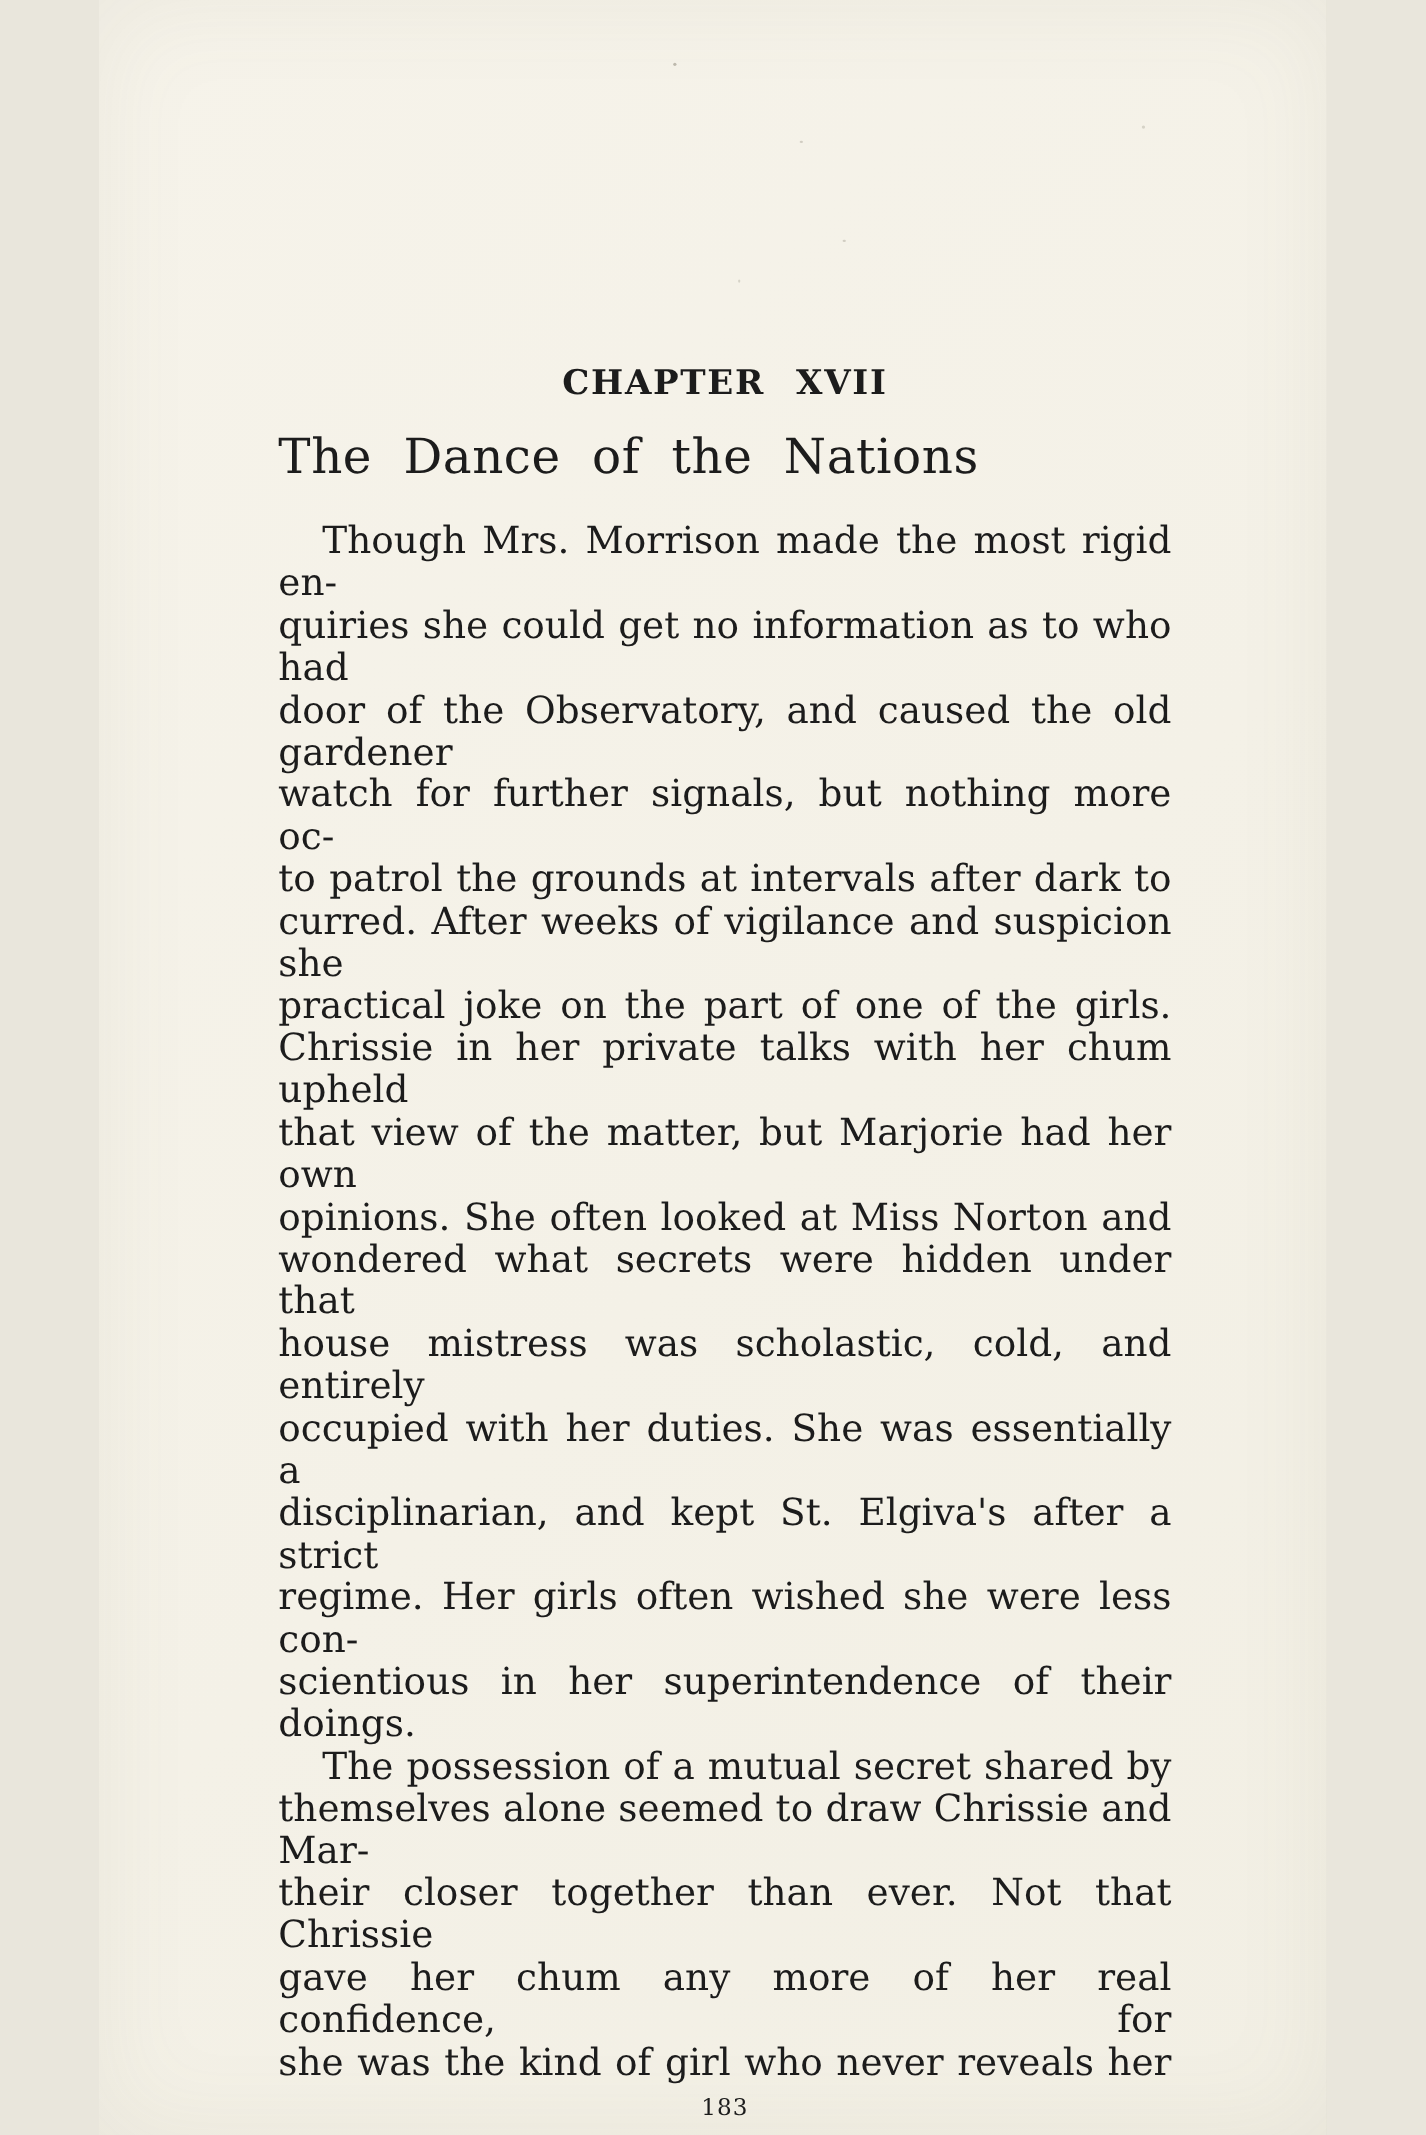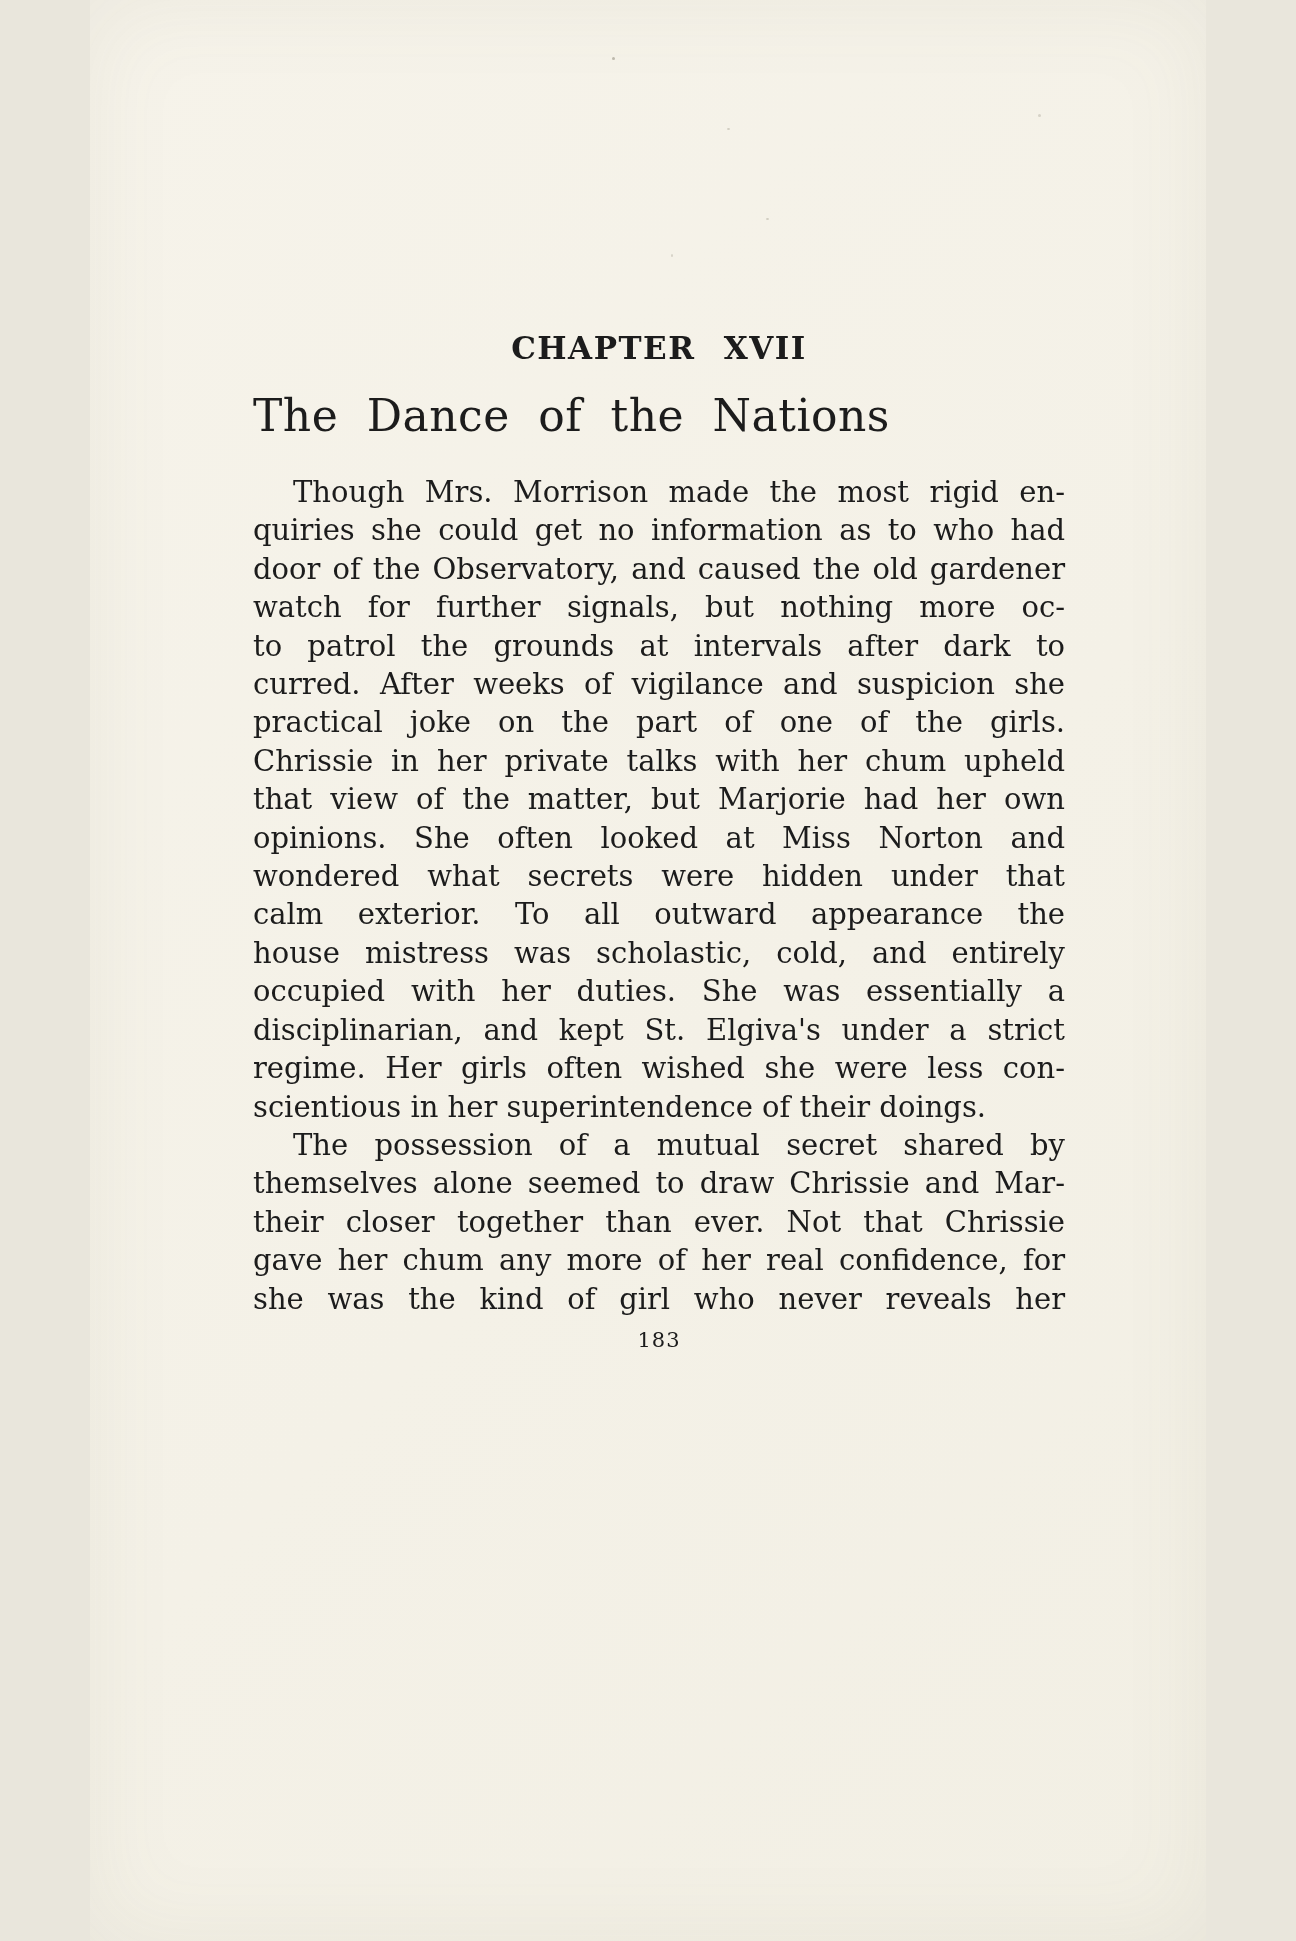--- a/index.html
+++ b/index.html
@@ -35,21 +35,21 @@
   .page-title {
     margin: 24px 0 0 0;
     text-align: left;
     font-size: 44px;
     font-weight: 500;
     word-spacing: 14px;
     letter-spacing: 0.5px;
   }
   .body-text {
     margin-top: 32px;
-    font-size: 29px;
+    font-size: 34px;
     line-height: 38.4px;
   }
   .paragraph {
     margin: 0;
   }
   .text-line {
     text-align: justify;
     text-align-last: justify;
     white-space: normal;
   }
@@ -98,24 +98,23 @@
           <div class="text-line">quiries she could get no information as to who had</div>
           <div class="text-line">door of the Observatory, and caused the old gardener</div>
           <div class="text-line">watch for further signals, but nothing more oc-</div>
           <div class="text-line">to patrol the grounds at intervals after dark to</div>
           <div class="text-line">curred.  After weeks of vigilance and suspicion she</div>
           <div class="text-line">practical joke on the part of one of the girls.</div>
           <div class="text-line">Chrissie in her private talks with her chum upheld</div>
           <div class="text-line">that view of the matter, but Marjorie had her own</div>
           <div class="text-line">opinions.  She often looked at Miss Norton and</div>
           <div class="text-line">wondered what secrets were hidden under that</div>
-          <div class="text-line">calm exterior.  To all outward appearance the</div>
           <div class="text-line">house mistress was scholastic, cold, and entirely</div>
           <div class="text-line">occupied with her duties.  She was essentially a</div>
-          <div class="text-line">disciplinarian, and kept St. Elgiva's under a strict</div>
+          <div class="text-line">disciplinarian, and kept St. Elgiva's after a strict</div>
           <div class="text-line">regime.  Her girls often wished she were less con-</div>
           <div class="text-line no-justify">scientious in her superintendence of their doings.</div>
         </div>
         <div class="paragraph">
           <div class="text-line indent">The possession of a mutual secret shared by</div>
           <div class="text-line">themselves alone seemed to draw Chrissie and Mar-</div>
           <div class="text-line">their closer together than ever.  Not that Chrissie</div>
           <div class="text-line">gave her chum any more of her real confidence, for</div>
           <div class="text-line">she was the kind of girl who never reveals her</div>
         </div>

